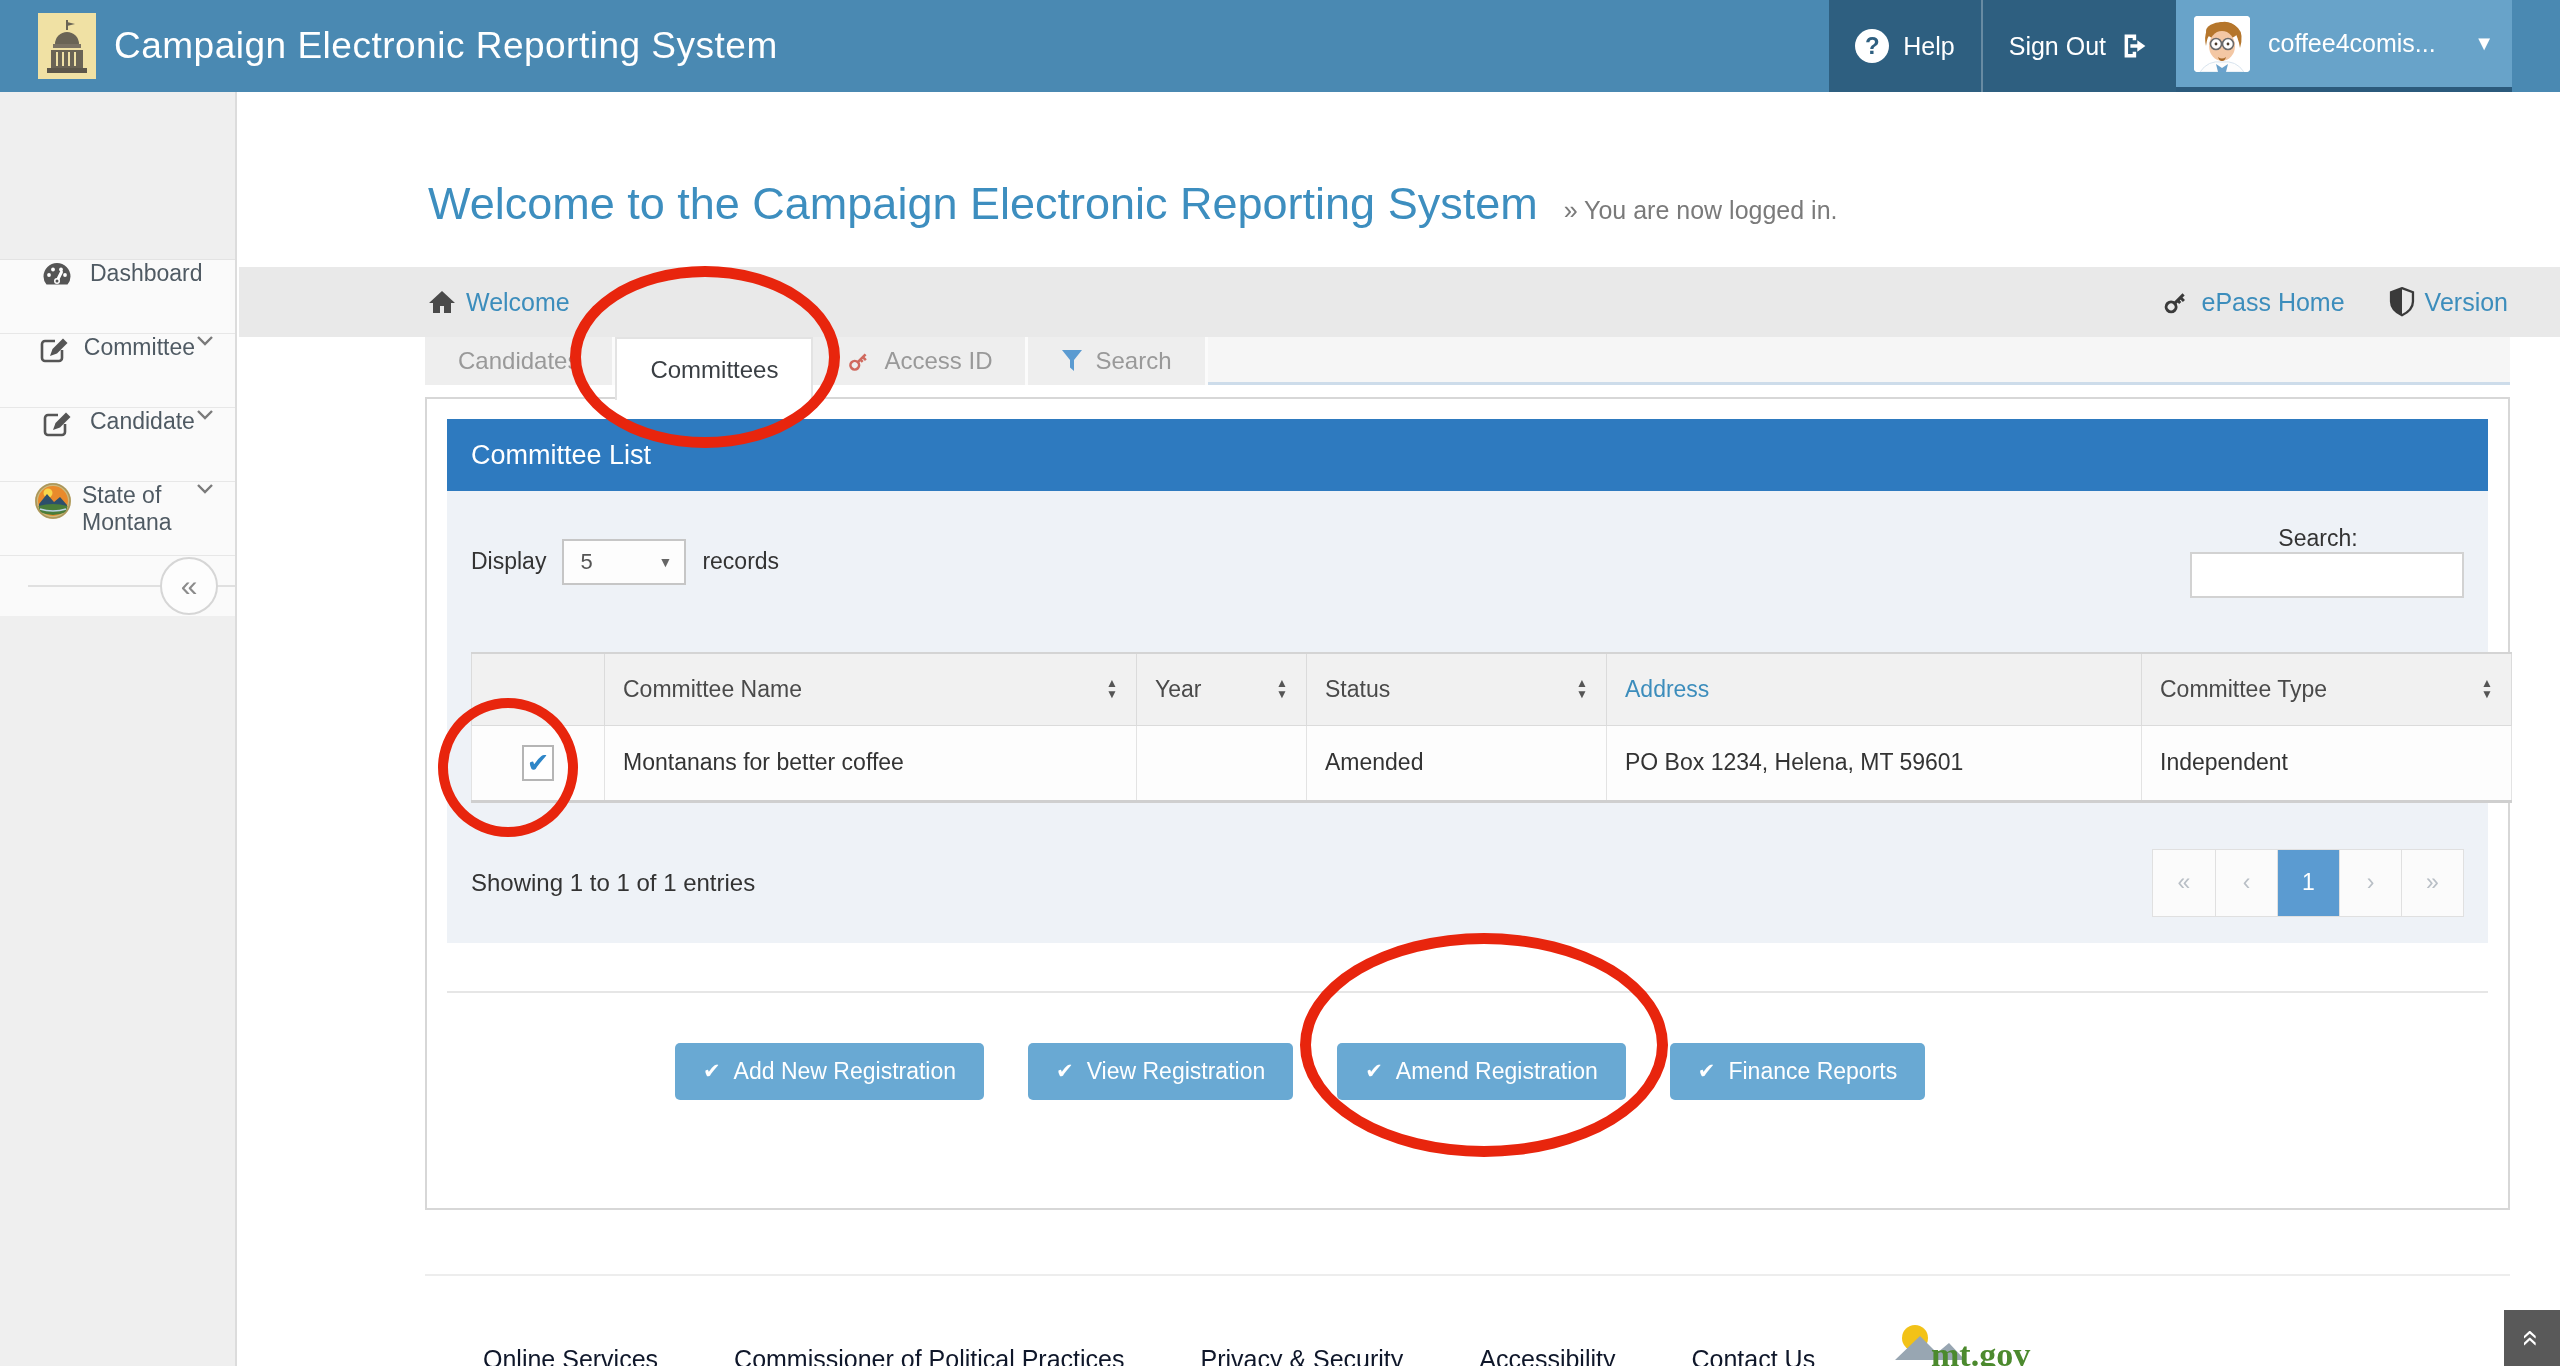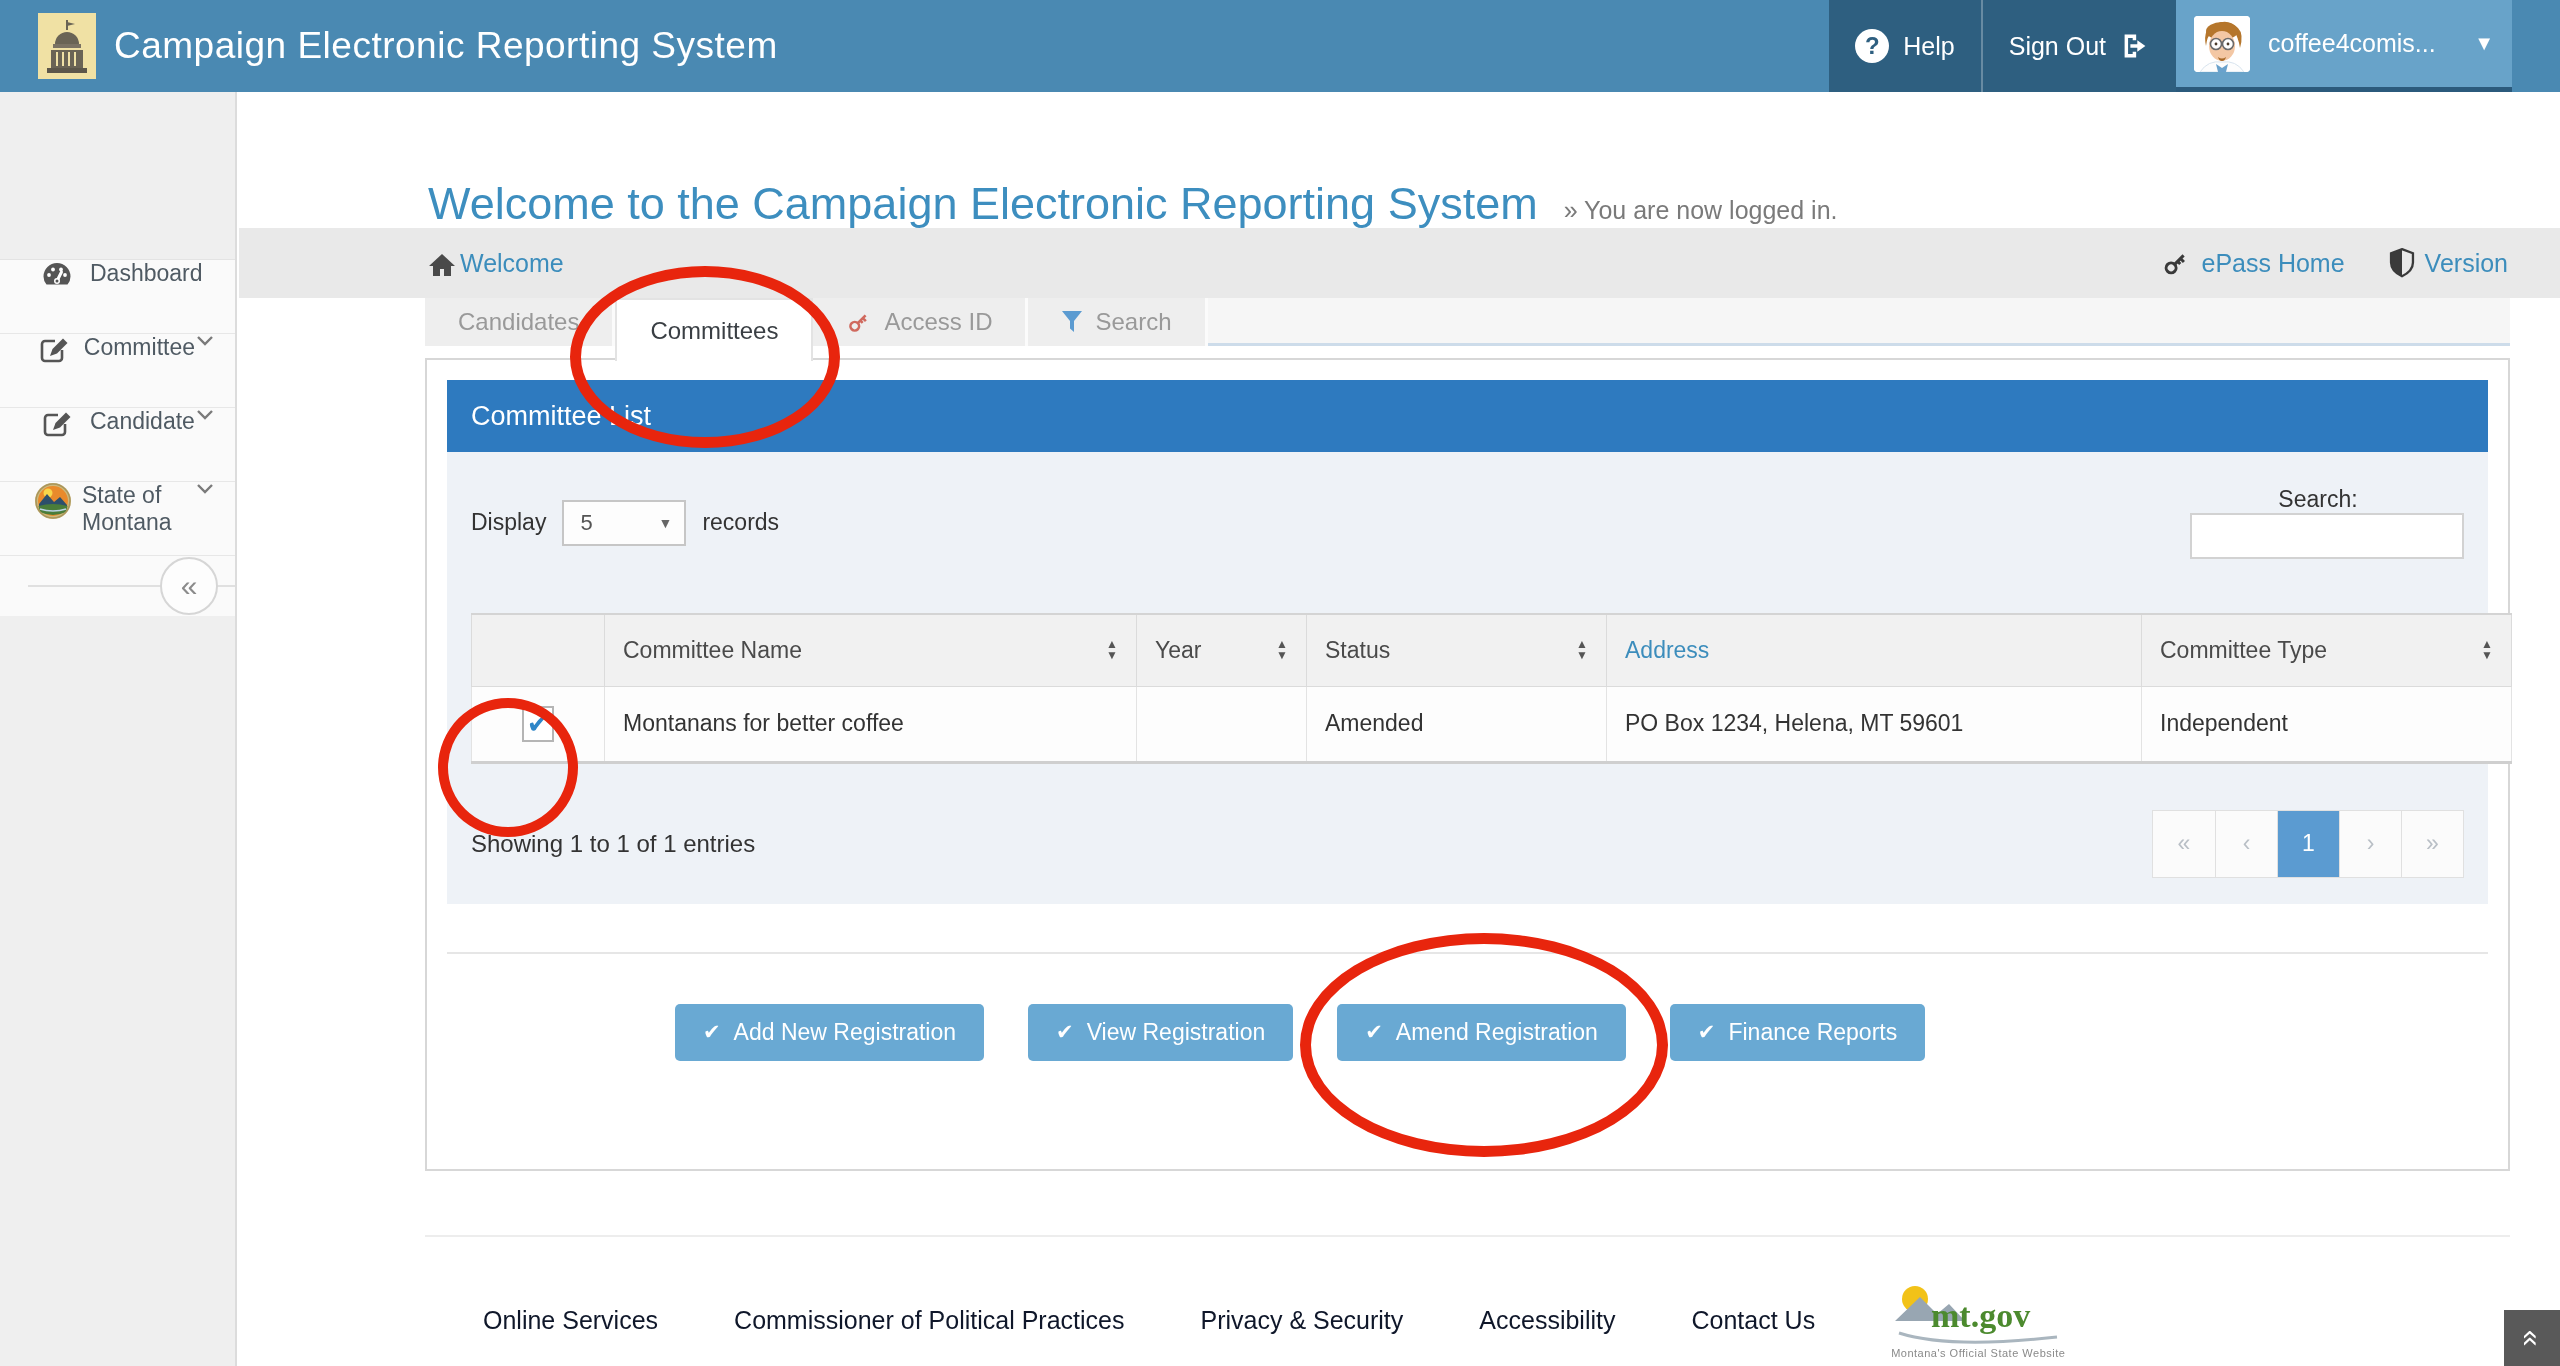--- a/index.html
+++ b/index.html
@@ -28,26 +28,26 @@
   .side-item .s-icon { width:46px; display:flex; justify-content:center; }
   .side-item .s-label { margin-left:10px; font-size:23px; color:#4f5a63; }
   .side-item .s-caret { margin-left:auto; }
   .collapse-row { position:relative; height:60px; background:#fafafa; }
   .collapse-line { position:absolute; left:28px; right:0; top:29px; border-top:2px solid #e0e0e0; }
   .collapse-btn { position:absolute; left:160px; top:1px; width:58px; height:58px; border-radius:50%; background:#fdfdfd; border:2px solid #d6d6d6; color:#8b8b8b; font-size:30px; display:flex; align-items:center; justify-content:center; cursor:pointer; }
   .side-rest { height:100%; background:#efefef; }
 
   
   .main { position:absolute; top:92px; left:239px; width:2321px; height:1274px; background:#fff; }
-  .welcome-row { padding:86px 0 0 189px; height:136px; display:flex; align-items:baseline; }
+  .welcome-row { padding:86px 0 0 189px; height:175px; display:flex; align-items:baseline; }
   .welcome-heading { font-size:45px; font-weight:300; color:#3d8ebf; }
   .welcome-sub { font-size:25px; color:#7a7a7a; margin-left:26px; font-weight:300; }
 
   .breadcrumb-bar { height:70px; background:#e9e9e9; display:flex; align-items:center; padding:0 52px 0 189px; }
-  .crumb-left { display:flex; align-items:flex-end; gap:4px; cursor:pointer; }
+  .crumb-left { display:flex; align-items:center; gap:10px; cursor:pointer; }
   .crumb-link { color:#3c8dbc; font-size:25px; }
   .crumb-right { margin-left:auto; display:flex; align-items:center; gap:44px; }
   .crumb-right .r-link { display:flex; align-items:center; gap:10px; color:#3c8dbc; font-size:25px; cursor:pointer; }
 
   .tabstrip { margin:0 50px 0 186px; height:48px; background:#f6f6f6; border-bottom:3px solid #cddcea; display:flex; align-items:flex-start; position:relative; }
   .tab { height:48px; line-height:48px; padding:0 33px; background:#eeeeee; border-right:3px solid #fbfbfb; color:#999; font-size:24px; display:flex; align-items:center; gap:12px; cursor:pointer; }
   .tab.active { background:#fff; color:#3a3f44; height:63px; margin-bottom:-15px; border:2px solid #e3e3e3; border-bottom:none; position:relative; z-index:2; line-height:46px; }
 
   .panel { margin:12px 50px 0 186px; border:2px solid #d7d7d7; background:#fff; padding:20px; }
   .panel-header { height:72px; background:#2e7abf; display:flex; align-items:center; padding:0 24px; }

